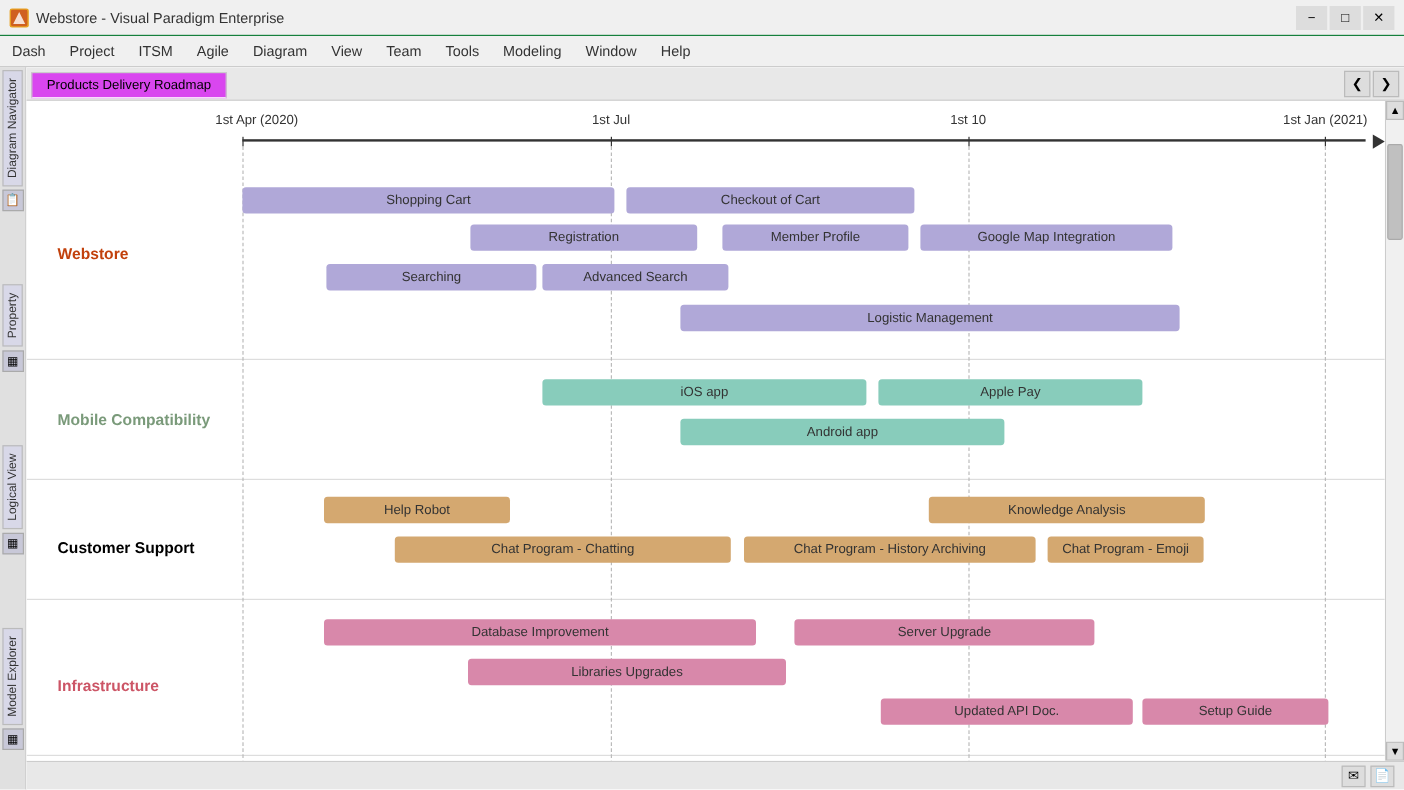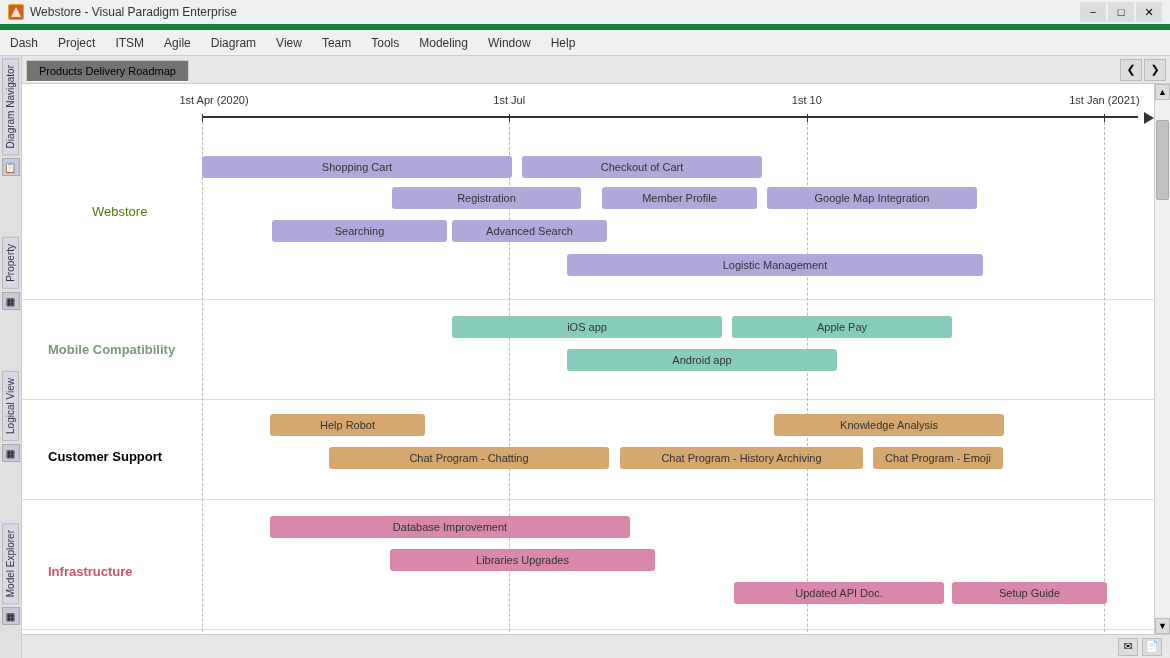--- a/index.html
+++ b/index.html
@@ -5,21 +5,21 @@
     * { box-sizing: border-box; margin: 0; padding: 0; }
     body { font-family: 'Segoe UI', Arial, sans-serif; font-size: 12px; background: #f0f0f0; overflow: hidden; width: 1170px; height: 658px; }
 
     
     .title-bar {
       background: #f0f0f0;
       height: 30px;
       display: flex;
       align-items: center;
       padding: 0 8px;
-      border-bottom: 6px solid #15803d;
+      border-bottom: 1px solid #15803d;
       user-select: none;
     }
     .title-bar .app-icon {
       width: 16px; height: 16px; margin-right: 6px;
       background: #e8a020;
       border-radius: 2px;
       display: flex; align-items: center; justify-content: center;
       color: white; font-size: 9px; font-weight: bold;
     }
     .title-bar .title-text { flex: 1; font-size: 12px; color: #333; }
@@ -62,21 +62,21 @@
     
     .tab-bar {
       height: 28px;
       background: #e8e8e8;
       display: flex;
       align-items: center;
       padding: 0 4px;
       border-bottom: 1px solid #ccc;
     }
     .diagram-tab {
-      background: #737373;
+      background: #d946ef;
       border: 1px solid #ccc;
       border-bottom: 1px solid white;
       padding: 4px 12px;
       font-size: 11px;
       display: flex; align-items: center; gap: 4px;
       cursor: pointer;
       position: relative;
       top: 1px;
     }
     .tab-controls {
@@ -245,21 +245,21 @@
       <div class="diagram-canvas" id="diagram-canvas">
 
         <div class="timeline-axis"></div>
         <div class="timeline-arrow"></div>
 
         <div style="position:absolute; left:0; right:0; top:215px; height:1px; background:#ddd;"></div>
         <div style="position:absolute; left:0; right:0; top:315px; height:1px; background:#ddd;"></div>
         <div style="position:absolute; left:0; right:0; top:415px; height:1px; background:#ddd;"></div>
         <div style="position:absolute; left:0; right:0; top:545px; height:1px; background:#ddd;"></div>
 
-        <div class="swimlane-label webstore" style="top:120px; position:absolute; left:26px; font-size:13px; font-weight:normal; color:#4d7c0f;margin-left:44px;">Webstore</div>
+        <div class="swimlane-label webstore" style="top:120px; position:absolute; left:26px; font-size:13px; font-weight:bold; color:#c2410c;">Webstore</div>
         <div class="swimlane-label mobile" style="top:258px; position:absolute; left:26px; font-size:13px; font-weight:bold; color:#7a9a7a;">Mobile Compatibility</div>
         <div class="swimlane-label customer" style="top:365px; position:absolute; left:26px; font-size:13px; font-weight:bold; color:#000000;">Customer Support</div>
         <div class="swimlane-label infrastructure" style="top:480px; position:absolute; left:26px; font-size:13px; font-weight:bold; color:#cc5566;">Infrastructure</div>
 
       <div style="position: absolute; top: 10px; left: 180px; font-size: 11px; color: rgb(51, 51, 51); white-space: nowrap; transform: translateX(-50%); margin-left: 12px;">1st Apr (2020)</div>
           <div style="position: absolute; top: 30px; left: 180px; width: 1px; height: 8px; background: rgb(51, 51, 51);"></div>
           <div style="position: absolute; top: 38px; left: 180px; width: 1px; height: 620px; border-left: 1px dashed rgb(187, 187, 187); z-index: 0;"></div>
           <div style="position: absolute; top: 10px; left: 487.2px; font-size: 11px; color: rgb(51, 51, 51); white-space: nowrap; transform: translateX(-50%);">1st Jul</div>
           <div style="position: absolute; top: 30px; left: 487.2px; width: 1px; height: 8px; background: rgb(51, 51, 51);"></div>
           <div style="position: absolute; top: 38px; left: 487.2px; width: 1px; height: 620px; border-left: 1px dashed rgb(187, 187, 187); z-index: 0;"></div>
@@ -279,20 +279,21 @@
           <div class="gantt-bar bar-purple" style="left: 545px; width: 416px; top: 170px; z-index: 1;">Logistic Management</div>
           <div class="gantt-bar bar-teal" style="left: 430px; width: 270px; top: 232px; z-index: 1;">iOS app</div>
           <div class="gantt-bar bar-teal" style="left: 710px; width: 220px; top: 232px; z-index: 1;">Apple Pay</div>
           <div class="gantt-bar bar-teal" style="left: 545px; width: 270px; top: 265px; z-index: 1;">Android app</div>
           <div class="gantt-bar bar-orange" style="left: 248px; width: 155px; top: 330px; z-index: 1;">Help Robot</div>
           <div class="gantt-bar bar-orange" style="left: 752px; width: 230px; top: 330px; z-index: 1;">Knowledge Analysis</div>
           <div class="gantt-bar bar-orange" style="left: 307px; width: 280px; top: 363px; z-index: 1;">Chat Program - Chatting</div>
           <div class="gantt-bar bar-orange" style="left: 598px; width: 243px; top: 363px; z-index: 1;">Chat Program - History Archiving</div>
           <div class="gantt-bar bar-orange" style="left: 851px; width: 130px; top: 363px; z-index: 1;">Chat Program - Emoji</div>
           <div class="gantt-bar bar-pink" style="left: 248px; width: 360px; top: 432px; z-index: 1;">Database Improvement</div>
+          <div class="gantt-bar bar-pink" style="left: 640px; width: 250px; top: 432px; z-index: 1;">Server Upgrade</div>
           <div class="gantt-bar bar-pink" style="left: 368px; width: 265px; top: 465px; z-index: 1;">Libraries Upgrades</div>
           <div class="gantt-bar bar-pink" style="left: 712px; width: 210px; top: 498px; z-index: 1;">Updated API Doc.</div>
           <div class="gantt-bar bar-pink" style="left: 930px; width: 155px; top: 498px; z-index: 1;">Setup Guide</div>
         </div>
 
       <div style="width:16px; background:#f0f0f0; border-left:1px solid #ccc; display:flex; flex-direction:column;">
         <div class="scroll-btn">▲</div>
         <div class="scroll-track">
           <div class="scroll-thumb"></div>
         </div>

